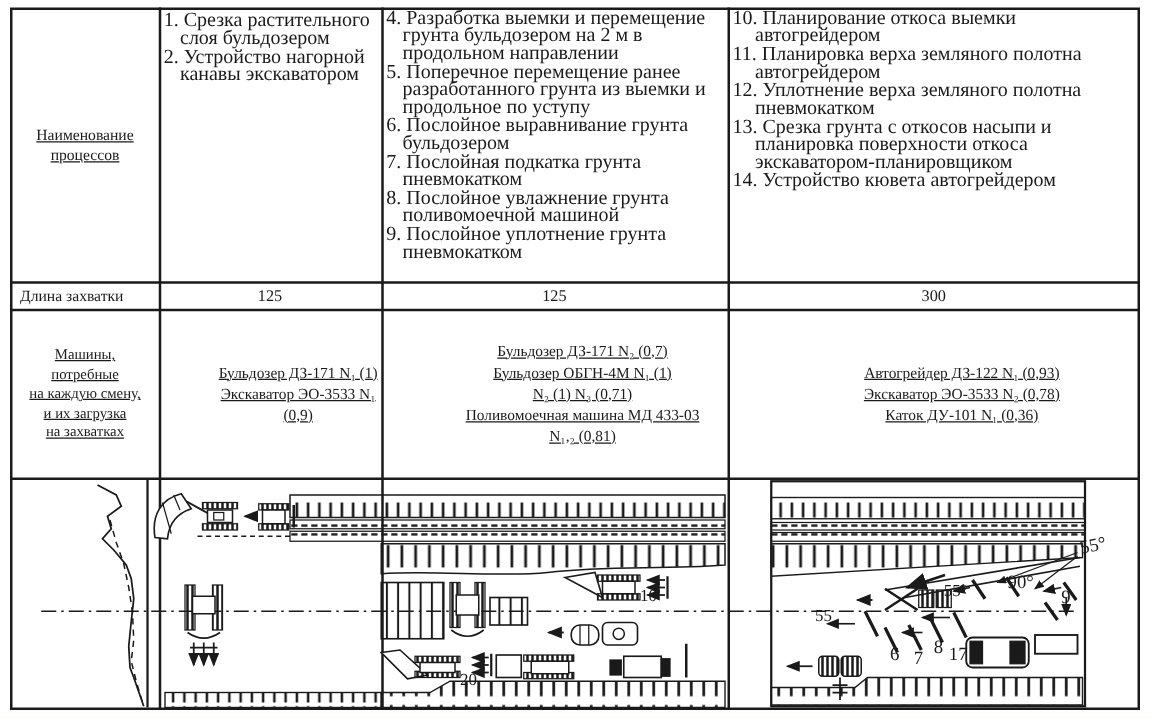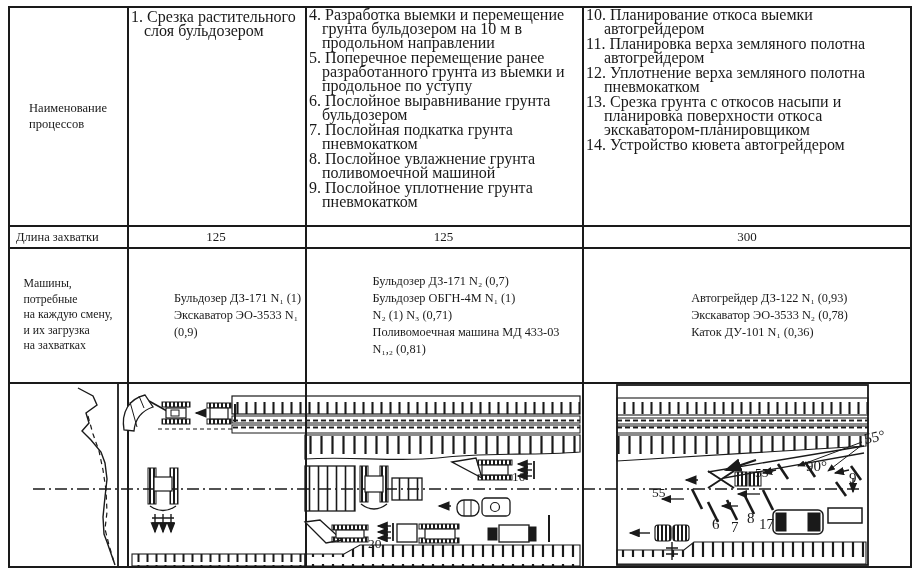--- a/index.html
+++ b/index.html
@@ -3,21 +3,21 @@
 <meta charset="utf-8">
 <style>
   html,body{margin:0;padding:0;background:#f6f6f4;}
   .page{position:relative;width:920px;height:574px;background:#ffffff;overflow:hidden;
         font-family:"Liberation Serif","DejaVu Serif",serif;color:#1a1a1a;}
   .frame{position:absolute;left:8px;top:6px;width:904px;height:562px;
          box-sizing:border-box;border:2px solid #1a1a1a;}
   .vline{position:absolute;top:6px;width:2px;height:562px;background:#1a1a1a;}
   .hline{position:absolute;left:8px;width:904px;height:2px;background:#1a1a1a;}
   .cell{position:absolute;box-sizing:border-box;}
-  .center-flex{display:flex;align-items:center;justify-content:center;text-align:left;}
+  .center-flex{display:flex;align-items:center;justify-content:center;text-align:center;text-decoration:underline;}
   .pre{white-space:pre-line;}
   .proc-header{font-size:12.5px;line-height:16px;}
   .proc-list{font-size:16px;line-height:14px;}
   .pi{padding-left:13px;text-indent:-13px;margin-bottom:1px;}
   .pi2{padding-left:18px;text-indent:-18px;margin-bottom:1px;}
   .len-label{font-size:12.5px;line-height:18px;}
   .len-val{font-size:13px;line-height:20px;text-align:center;}
   .mach{font-size:12.3px;line-height:17px;padding-left:45px;}
   .mach-label{font-size:11.8px;line-height:15.5px;}
   .lbl{position:absolute;font-size:13.5px;line-height:14px;color:#1a1a1a;}
@@ -35,24 +35,25 @@
   <div class="vline" style="left:582px"></div>
   <div class="hline" style="top:225px"></div>
   <div class="hline" style="top:247px"></div>
   <div class="hline" style="top:382px"></div>
 
   <div class="cell center-flex proc-header pre" style="left:12px;top:8px;width:112px;height:215px">Наименование
 процессов</div>
 
   <div class="cell proc-list" style="left:131px;top:10px;width:170px;height:213px">
     <div class="pi">1. Срезка растительного слоя бульдозером</div>
+    <div class="pi">2. Устройство нагорной канавы экскаватором</div>
   </div>
 
   <div class="cell proc-list" style="left:309px;top:8px;width:268px;height:215px">
-    <div class="pi">4. Разработка выемки и перемещение грунта бульдозером на 10 м в продольном направлении</div>
+    <div class="pi">4. Разработка выемки и перемещение грунта бульдозером на 2 м в продольном направлении</div>
     <div class="pi">5. Поперечное перемещение ранее разработанного грунта из выемки и продольное по уступу</div>
     <div class="pi">6. Послойное выравнивание грунта бульдозером</div>
     <div class="pi">7. Послойная подкатка грунта пневмокатком</div>
     <div class="pi">8. Послойное увлажнение грунта поливомоечной машиной</div>
     <div class="pi">9. Послойное уплотнение грунта пневмокатком</div>
   </div>
 
   <div class="cell proc-list" style="left:586px;top:8px;width:320px;height:215px">
     <div class="pi2">10. Планирование откоса выемки автогрейдером</div>
     <div class="pi2">11. Планировка верха земляного полотна автогрейдером</div>

